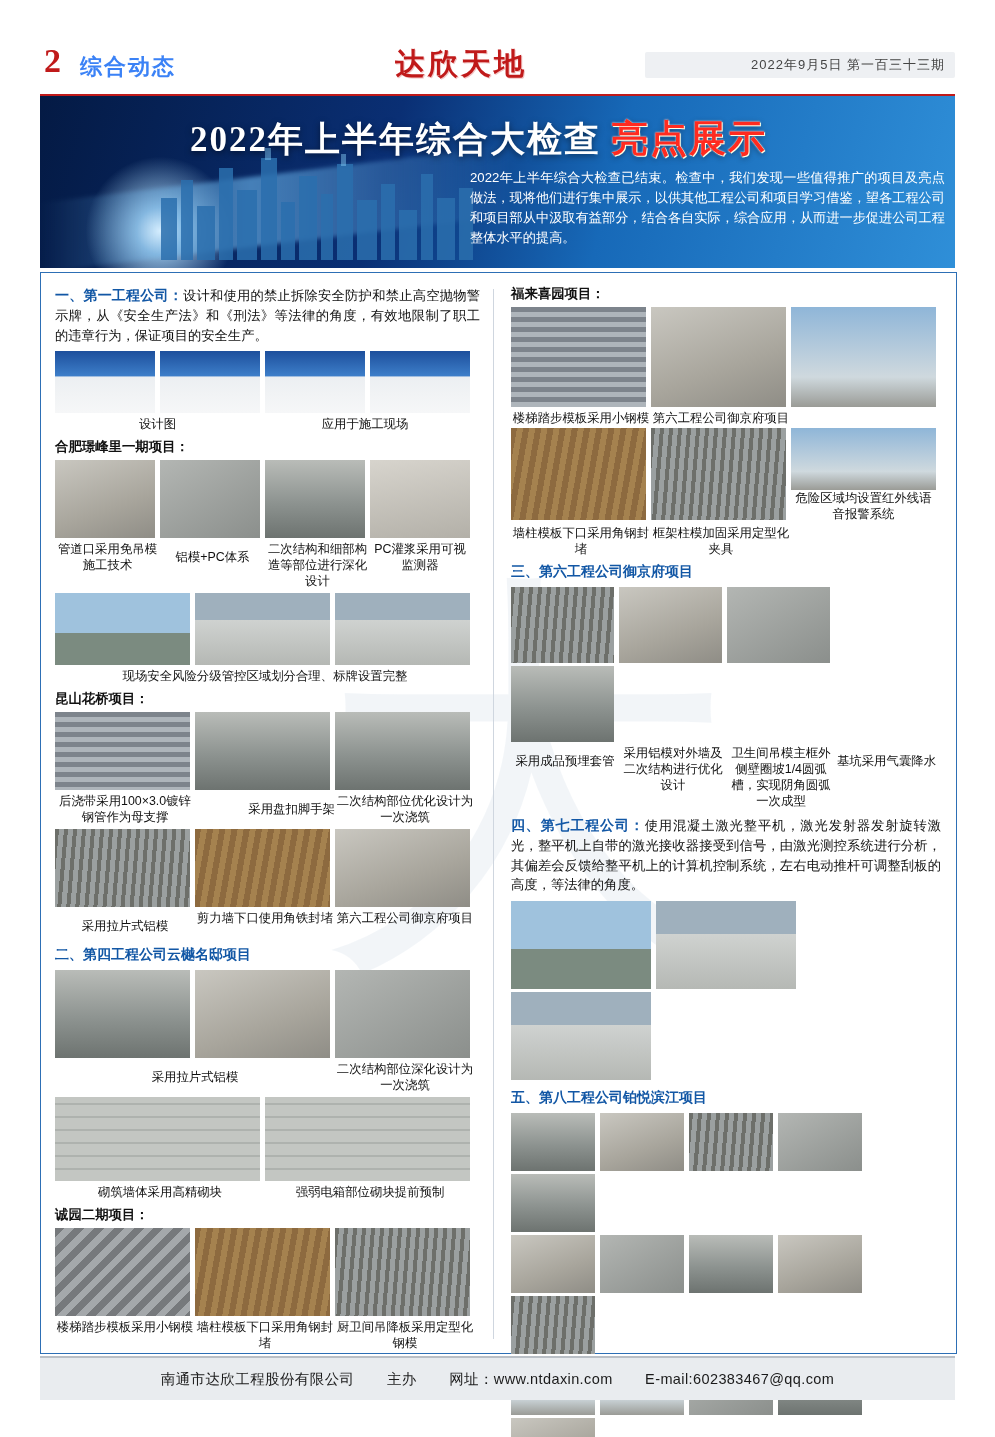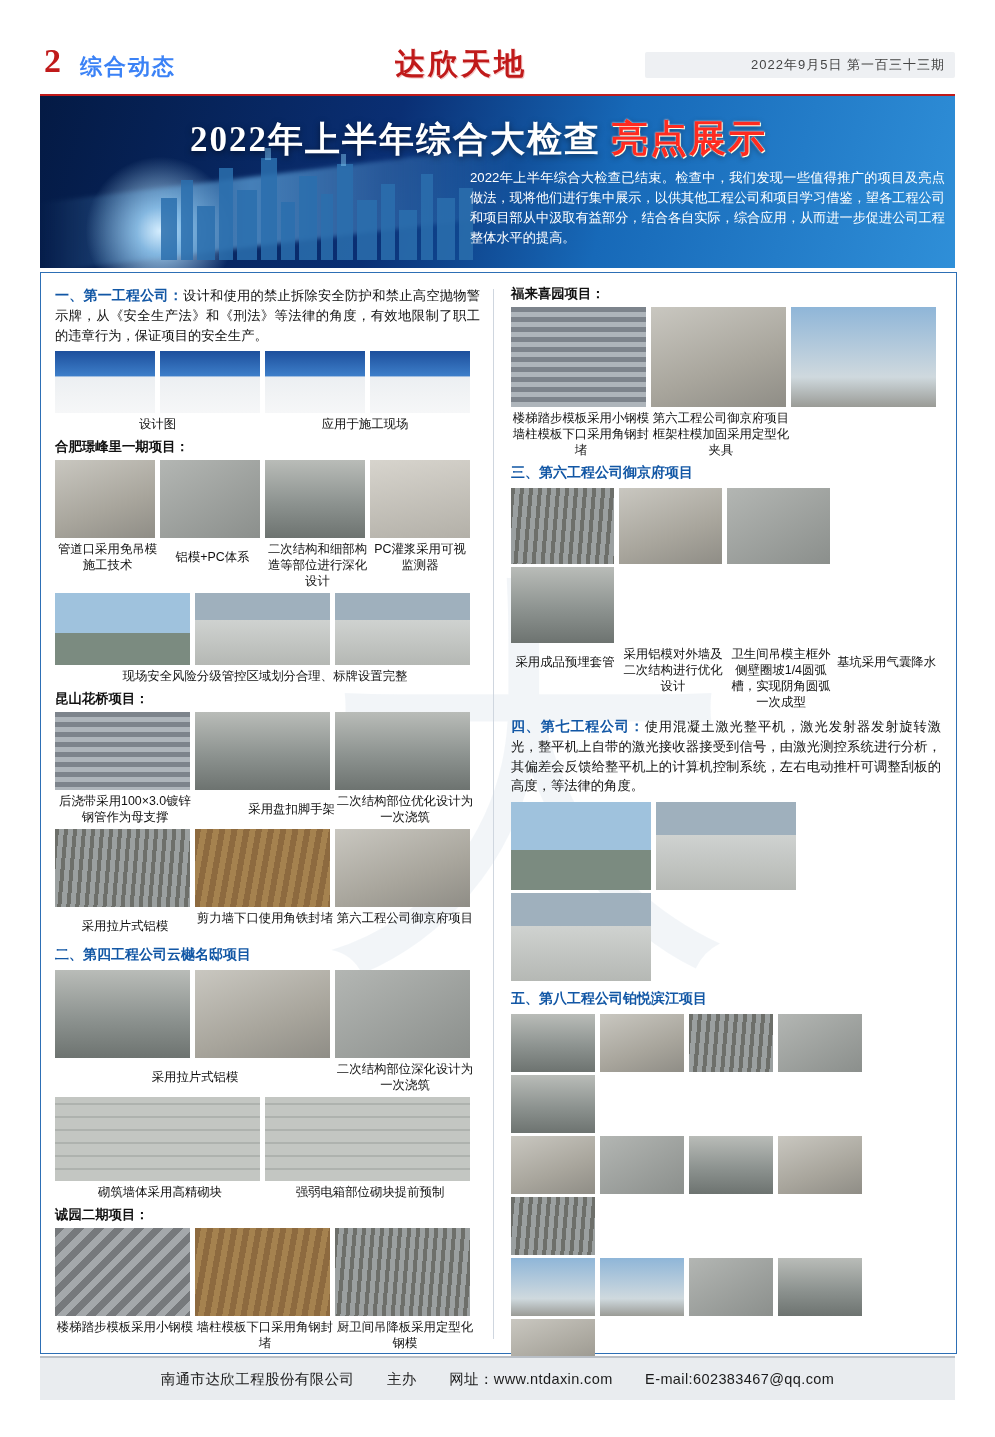--- a/index.html
+++ b/index.html
@@ -345,20 +345,32 @@
         <div class="cellwrap">
           <div class="ph t-sky" style="width:145px;height:100px;"></div>
         </div>
       </div>
       <div style="display:flex;">
         <div class="cap" style="width:140px;">楼梯踏步模板采用小钢模</div>
         <div class="cap" style="width:140px;">第六工程公司御京府项目</div>
         <div class="cap" style="width:145px;">&nbsp;</div>
       </div>
 
+      <div class="grid" style="margin-top:2px;">
+        <div class="cellwrap">
+          <div class="ph t-wood" style="width:135px;height:92px;"></div>
+        </div>
+        <div class="cellwrap">
+          <div class="ph t-rebar" style="width:135px;height:92px;"></div>
+        </div>
+        <div class="cellwrap">
+          <div class="ph t-sky" style="width:145px;height:62px;"></div>
+          <div class="cap" style="width:145px;">危险区域均设置红外线语音报警系统</div>
+        </div>
+      </div>
       <div style="display:flex;">
         <div class="cap" style="width:140px;">墙柱模板下口采用角钢封堵</div>
         <div class="cap" style="width:140px;">框架柱模加固采用定型化夹具</div>
       </div>
 
       <div class="hdr">三、第六工程公司御京府项目</div>
 
       <div class="grid">
         <div class="cellwrap">
           <div class="ph t-rebar" style="width:103px;height:76px;"></div>

